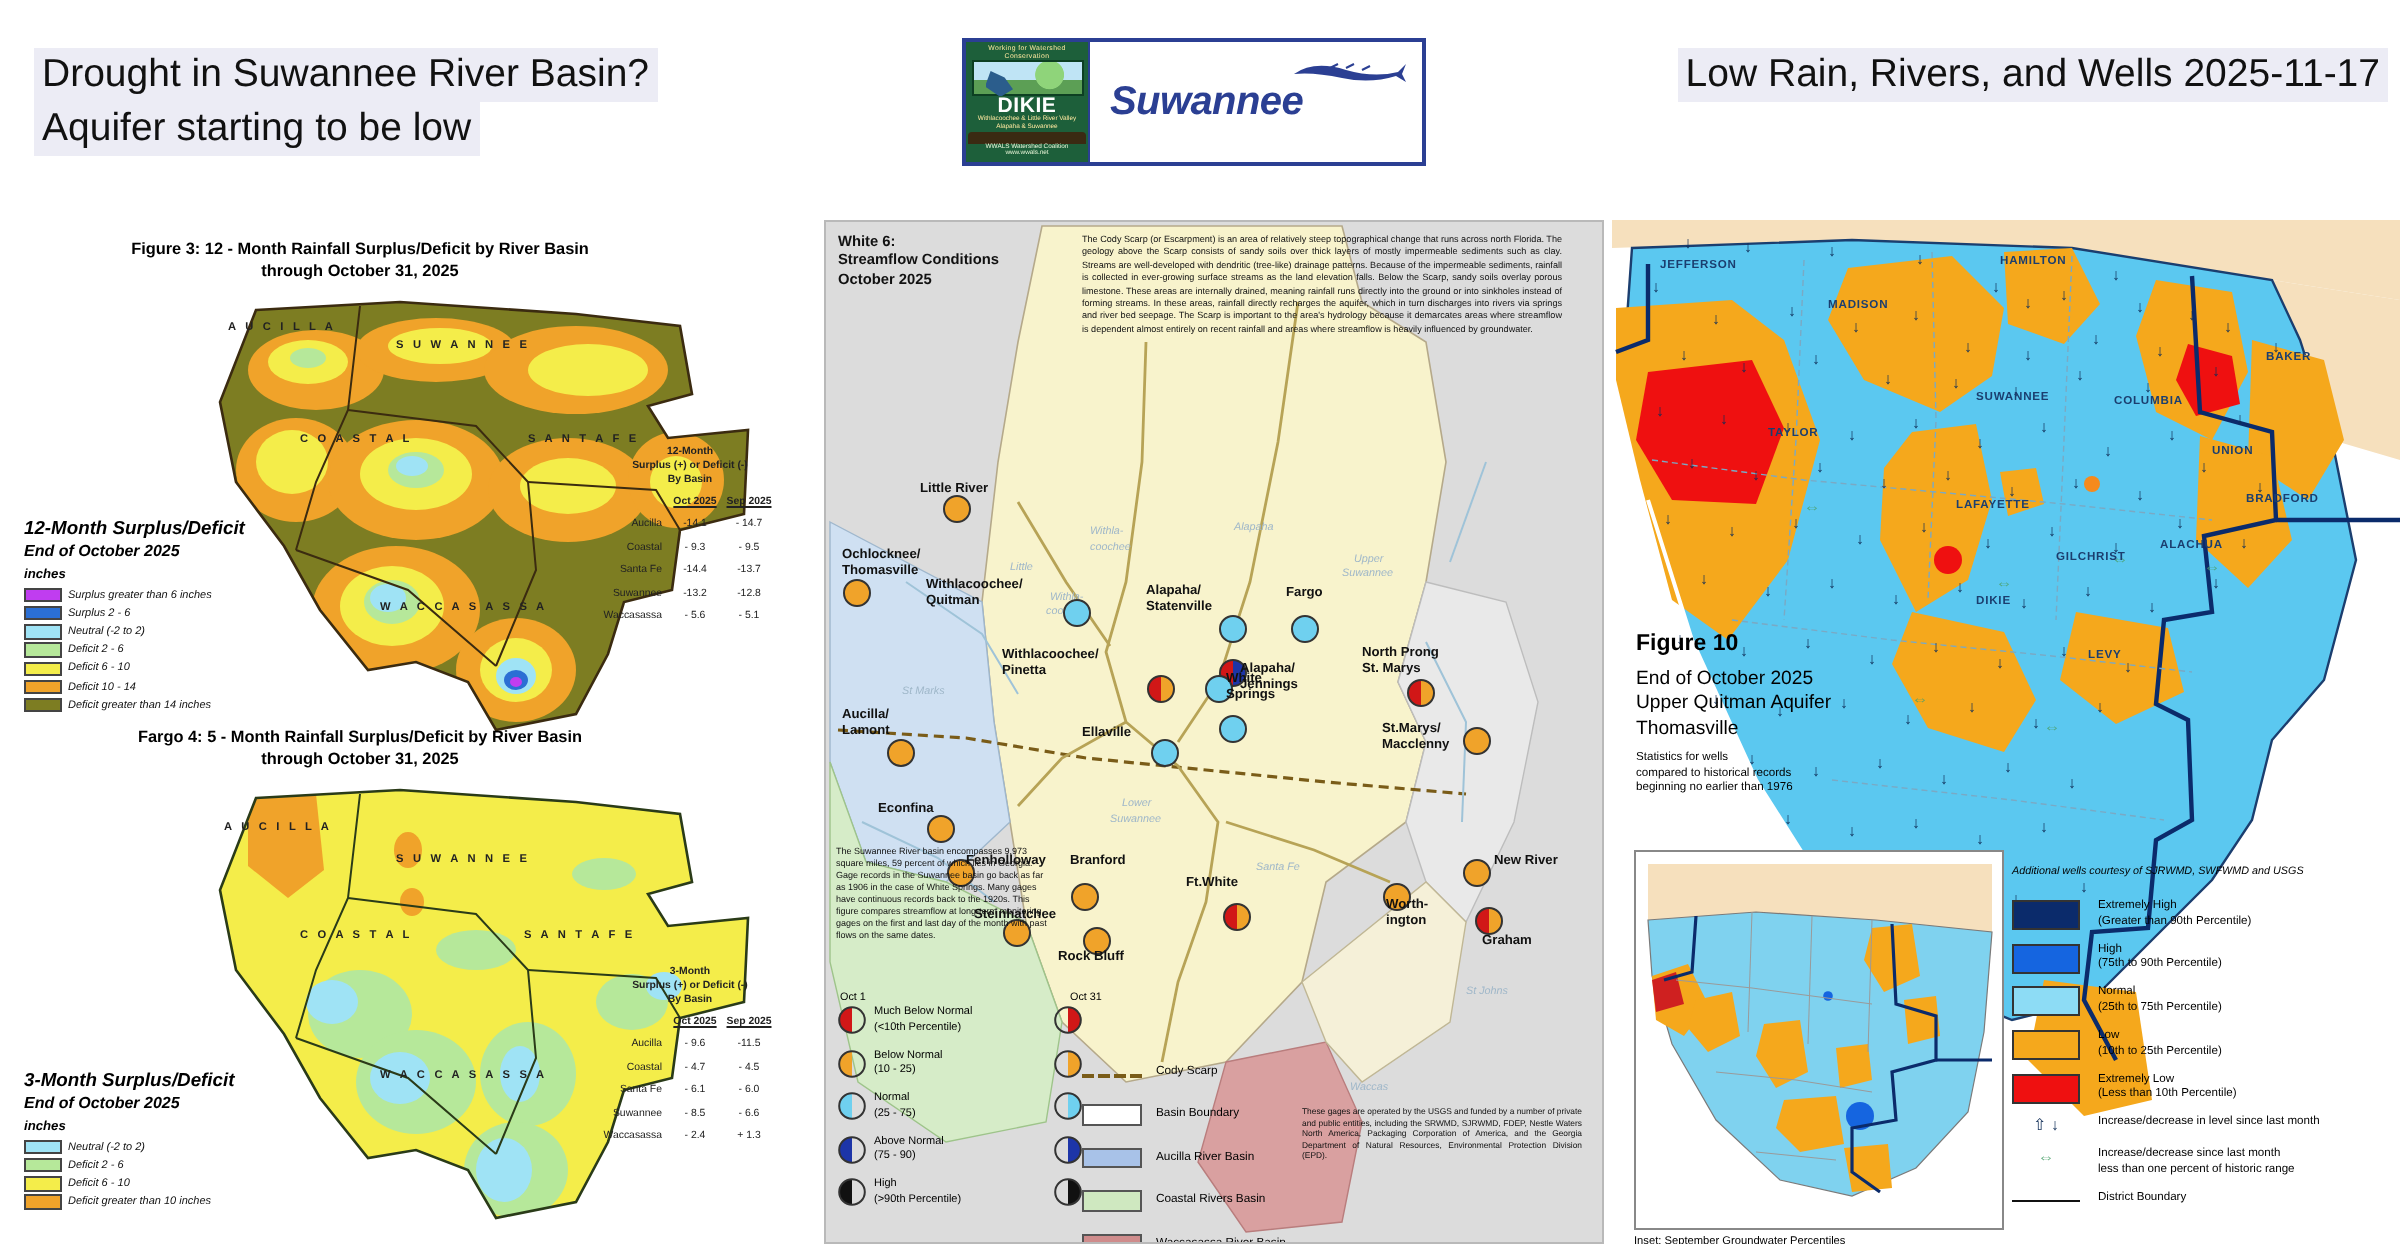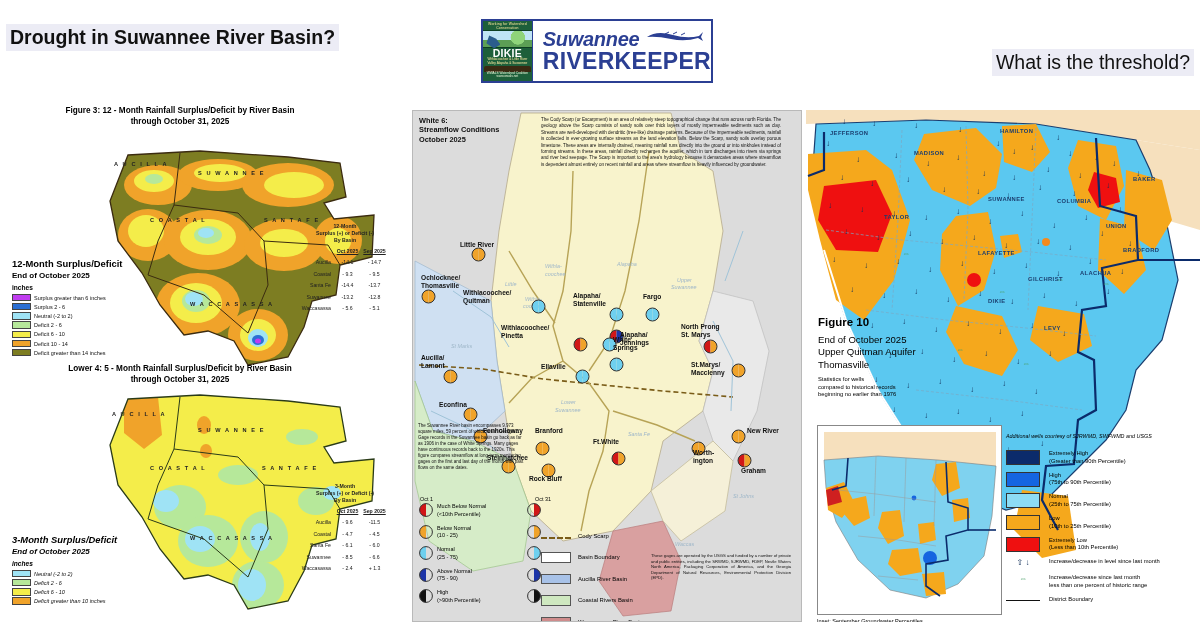--- a/index.html
+++ b/index.html
@@ -9,21 +9,21 @@
     background:#ffffff;
     font-family:"Liberation Sans", sans-serif;
     color:#000;
     position:relative;
   }
 
   
   #header { position:absolute; left:0; top:0; width:1200px; height:105px; }
   .hdr-text { position:absolute; font-size:19.5px; line-height:25px; color:#111; }
   .hdr-text span { background:#ececf5; padding:1px 4px; display:inline-block; }
-  #hdr-left { left:6px; top:24px; text-align:left;font-weight:bold; }
+  #hdr-left { left:17px; top:24px; text-align:left; }
   #hdr-right { right:6px; top:24px; text-align:right; }
 
   #logo-wrap {
     position:absolute; left:481px; top:19px; width:232px; height:64px;
     border:2px solid #2b3f93; background:#fff; display:flex; align-items:stretch;
   }
   #logo-badge {
     width:62px; background:#1d5f3a; border-right:1px solid #2b3f93;
     display:flex; flex-direction:column; align-items:center; justify-content:space-between;
     padding:2px 1px; position:relative; overflow:hidden;
@@ -125,50 +125,49 @@
   .f10txt { font-size:5.8px; line-height:7.6px;}
   .f10sym { width:34px; margin-right:9px; flex:0 0 auto; text-align:center; font-size:8px; color:#0f2d57;}
   .f10line{ width:34px; margin-right:9px; flex:0 0 auto; border-top:1.4px solid #111; margin-top:4px;}
 </style>
 </head>
 <body>
 
 <div id="header">
   <div class="hdr-text" id="hdr-left">
     <span>Drought in Suwannee River Basin?</span><br>
+    <span>Aquifer starting to be low</span>
   </div>
 
   <div id="logo-wrap">
     <div id="logo-badge">
       <div class="bt">Working for Watershed Conservation</div>
       <div class="pic"></div>
       <div class="ww">DIKIE</div>
       <div class="sub">Withlacoochee &amp; Little River Valley Alapaha &amp; Suwannee</div>
       <div class="base"></div>
       <div class="ftr">WWALS Watershed Coalition  www.wwals.net</div>
     </div>
     <div id="logo-word">
       <div class="l1">Suwannee</div>
-      <div class="l2">RIVERKEEPER</div>
       <svg id="logo-fish" viewBox="0 0 62 13">
         <path d="M4 7 Q14 0 30 5 Q44 9 56 6 L60 2 L58 7 L60 11 L55 8 Q42 12 28 9 Q14 6 4 7 Z" fill="#2b3f93"></path>
         <path d="M22 4 L26 2 M30 4 L34 2 M38 5 L42 3" stroke="#2b3f93" stroke-width="1" fill="none"></path>
       </svg>
     </div>
   </div>
 
   <div class="hdr-text" id="hdr-right">
-    <br>
-    <span>What is the threshold?</span>
+    <span>Low Rain, Rivers, and Wells 2025-11-17</span><br>
   </div>
 </div>
 
 <div class="panel" id="panel-left">
 
-  <div class="figcap" style="position:absolute; left:10px; top:0; width:340px;">
+  <div class="figcap" style="position:absolute; left:10px; top:14px; width:340px;">
     <span class="fnum">Figure 3:</span>
     <span>12 - Month Rainfall Surplus/Deficit by River Basin</span><br>
     <span class="sub">through October 31, 2025</span>
   </div>
 
   <svg class="basinmap" style="left:88px; top:40px;" width="290" height="230" viewBox="0 0 290 230">
     <defs>
       <clipPath id="clip3">
         <path d="M40 10 L112 6 L200 12 L252 18 L258 52 L236 58 L246 74 L286 70 L284 112 L252 120 L248 150
                  L224 156 L216 182 L200 212 L160 220 L146 196 L120 186 L96 190 L72 160 L54 128 L30 96 L22 56 Z"></path>
@@ -210,21 +209,21 @@
     <path d="M176 96 L240 100 L252 120" fill="none" stroke="#3b2b10" stroke-width="1"></path>
     <path d="M60 130 L116 150 L160 188" fill="none" stroke="#3b2b10" stroke-width="1"></path>
   </svg>
 
   <div class="basin-label" style="left:114px; top:56px;">A U C I L L A</div>
   <div class="basin-label" style="left:198px; top:65px;">S U W A N N E E</div>
   <div class="basin-label" style="left:150px; top:112px;">C O A S T A L</div>
   <div class="basin-label" style="left:264px; top:112px;">S A N T A  F E</div>
   <div class="basin-label" style="left:190px; top:196px;">W A C C A S A S S A</div>
 
-  <div class="legendbox" style="left:12px; top:152px; width:160px;">
+  <div class="legendbox" style="left:12px; top:152px; width:160px;font-style:italic;">
     <div class="lt1">12-Month Surplus/Deficit</div>
     <div class="lt2">End of October 2025</div>
     <div class="lt3">inches</div>
     <div id="f3-legend-rows">
         <div class="legrow">
           <div class="legsw" style="background: rgb(192, 61, 240);"></div>
           <div class="legtxt">Surplus greater than 6 inches</div>
         </div>
         <div class="legrow">
           <div class="legsw" style="background: rgb(43, 111, 212);"></div>
@@ -273,21 +272,21 @@
         <div class="dt-name">Suwannee</div>
         <div class="dt-val">-13.2</div>
         <div class="dt-val">-12.8</div>
         <div class="dt-name">Waccasassa</div>
         <div class="dt-val">- 5.6</div>
         <div class="dt-val">- 5.1</div>
       </div>
   </div>
 
   <div class="figcap" style="position:absolute; left:10px; top:258px; width:340px;">
-    <span class="fnum">Lower 4:</span>
+    <span class="fnum">Fargo 4:</span>
     <span>5 - Month Rainfall Surplus/Deficit by River Basin</span><br>
     <span class="sub">through October 31, 2025</span>
   </div>
 
   <svg class="basinmap" style="left:88px; top:284px;" width="290" height="230" viewBox="0 0 290 230">
     <defs>
       <clipPath id="clip4">
         <path d="M40 10 L112 6 L200 12 L252 18 L258 52 L236 58 L246 74 L286 70 L284 112 L252 120 L248 150
                  L224 156 L216 182 L200 212 L160 220 L146 196 L120 186 L96 190 L72 160 L54 128 L30 96 L22 56 Z"></path>
       </clipPath>

